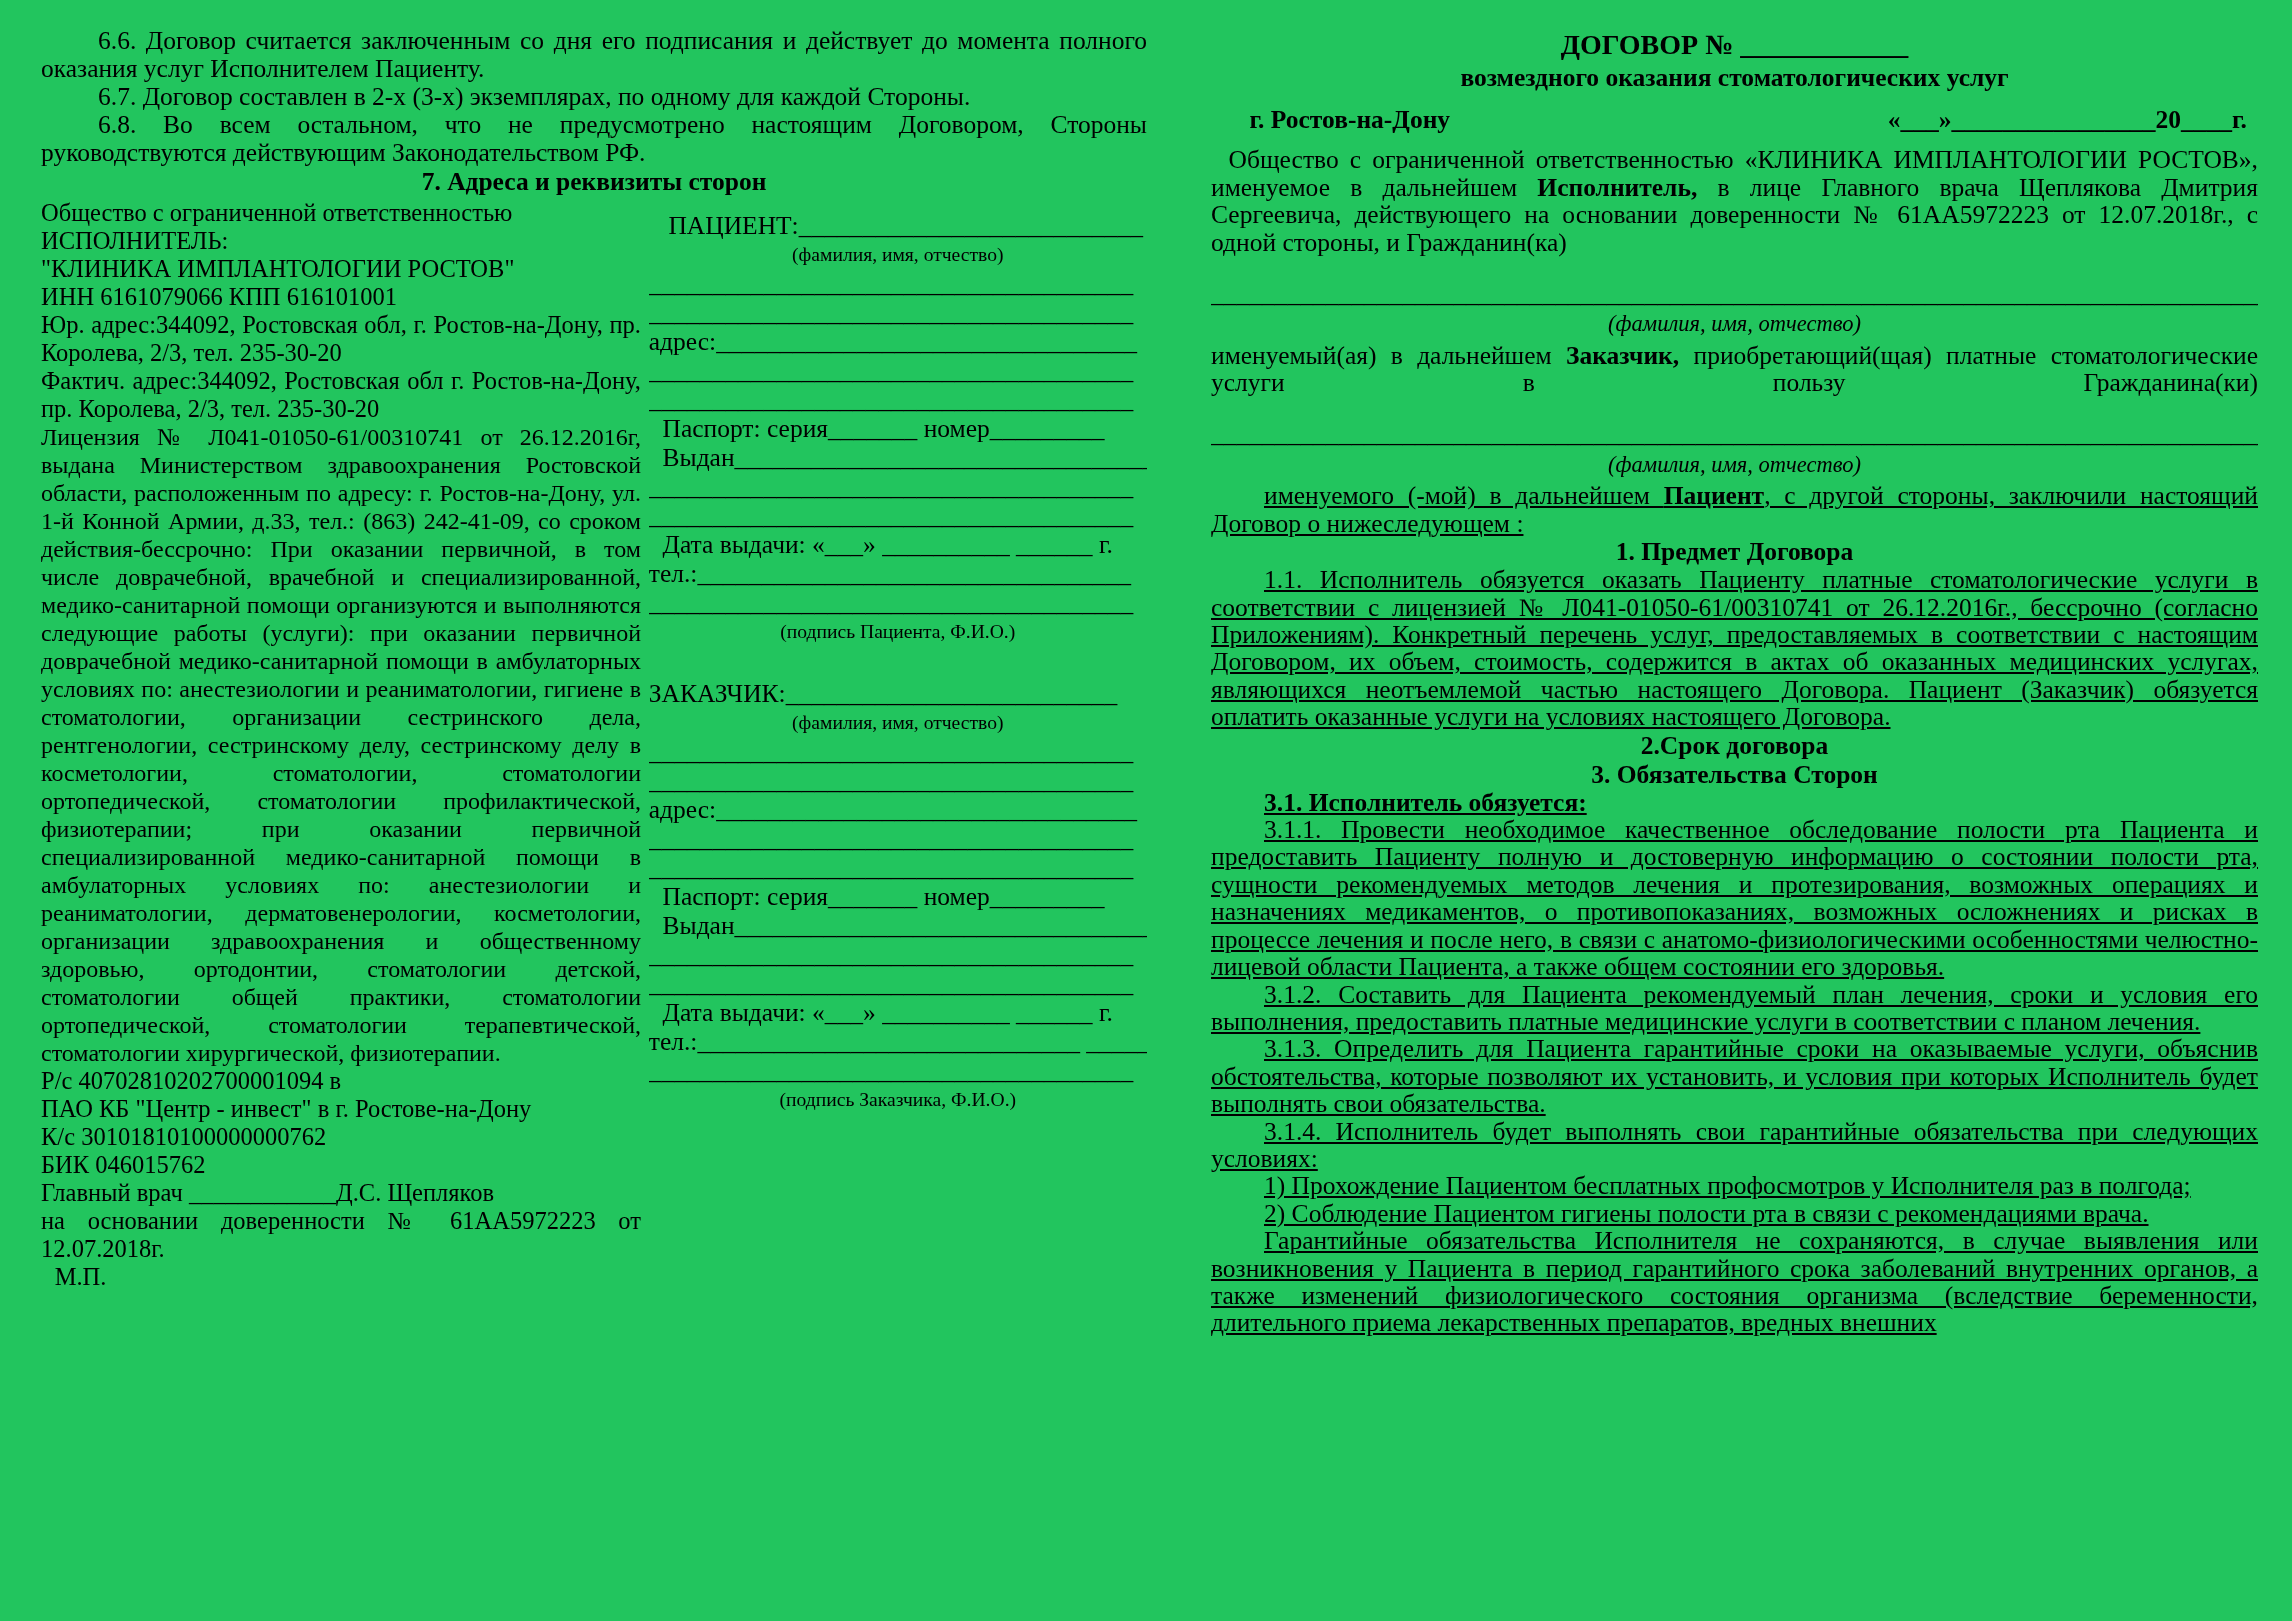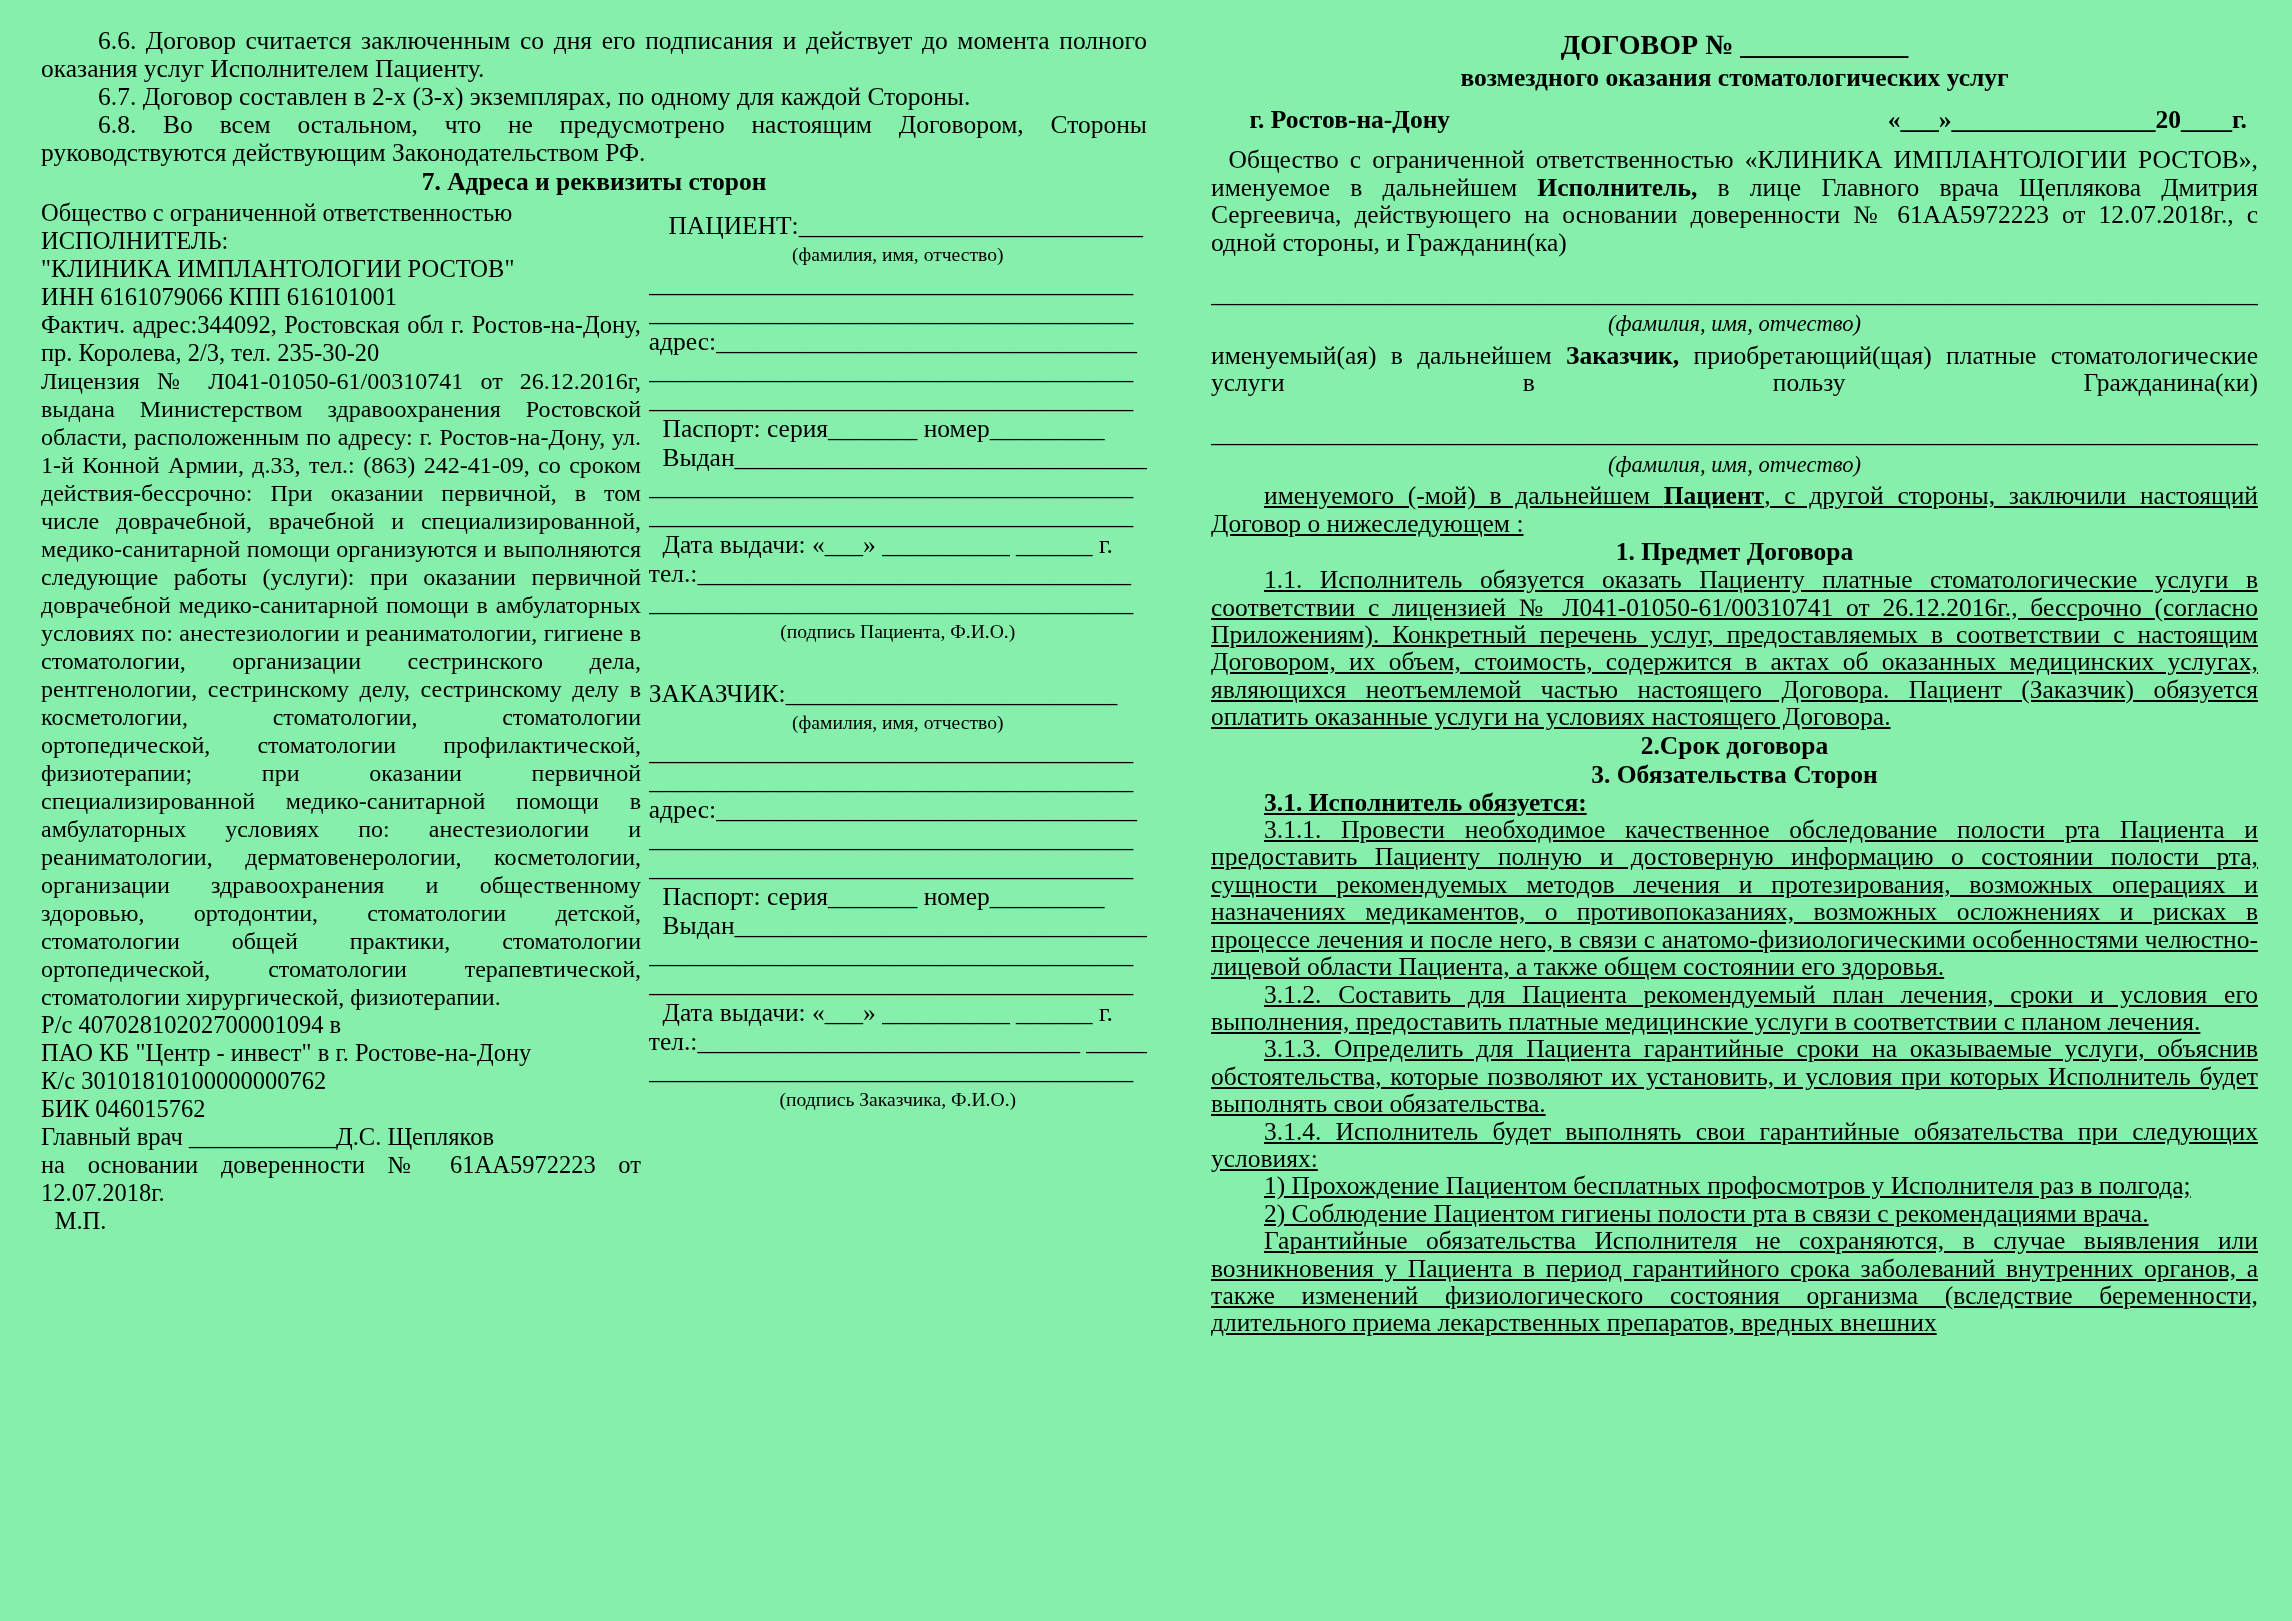--- a/index.html
+++ b/index.html
@@ -1,19 +1,19 @@
 <!DOCTYPE html>
 <html><head>
 <meta charset="utf-8">
 <style>
   html,body { margin:0; padding:0; background:#ffffff; }
   .sheet {
     position:relative;
     width:2293px; height:1621px;
-    background:#86efac;
+    background:#22c55e;
     color:#000;
     font-family:"Liberation Serif","DejaVu Serif",serif;
     overflow:hidden;
   }
   .page { position:absolute; top:27.4px; }
   .page-left  { left:41px;   width:1106px; }
   .page-right { left:1211px; width:1047px; }
 
   
   .lp-para { font-size:25.5px; line-height:28px; text-align:justify; margin:0; }
@@ -59,20 +59,21 @@
     <p class="lp-para ind6">6.8. Во всем остальном, что не предусмотрено настоящим Договором, Стороны руководствуются действующим Законодательством РФ.</p>
     <h3 class="sec7">7. Адреса и реквизиты сторон</h3>
 
     <div class="cols">
 
       <div class="col-exec">
         <p class="exec-p no-just">Общество с ограниченной ответственностью</p>
         <p class="exec-p no-just">ИСПОЛНИТЕЛЬ:</p>
         <p class="exec-p no-just">"КЛИНИКА ИМПЛАНТОЛОГИИ РОСТОВ"</p>
         <p class="exec-p no-just">ИНН 6161079066  КПП 616101001</p>
+        <p class="exec-p">Юр. адрес:344092, Ростовская обл, г. Ростов-на-Дону, пр. Королева, 2/3, тел. 235-30-20</p>
         <p class="exec-p">Фактич. адрес:344092, Ростовская обл г. Ростов-на-Дону, пр. Королева, 2/3, тел. 235-30-20</p>
         <p class="exec-p license">Лицензия № Л041-01050-61/00310741 от 26.12.2016г, выдана Министерством здравоохранения Ростовской области, расположенным по адресу: г. Ростов-на-Дону, ул. 1-й Конной Армии, д.33, тел.: (863) 242-41-09, со сроком действия-бессрочно: При оказании первичной, в том числе доврачебной, врачебной и специализированной, медико-санитарной помощи организуются и выполняются следующие работы (услуги): при оказании первичной доврачебной медико-санитарной помощи в амбулаторных условиях по: анестезиологии и реаниматологии, гигиене в стоматологии, организации сестринского дела, рентгенологии, сестринскому делу, сестринскому делу в косметологии, стоматологии, стоматологии ортопедической, стоматологии профилактической, физиотерапии; при оказании первичной специализированной медико-санитарной помощи в амбулаторных условиях по: анестезиологии и реаниматологии, дерматовенерологии, косметологии, организации здравоохранения и общественному здоровью, ортодонтии, стоматологии детской, стоматологии общей практики, стоматологии ортопедической, стоматологии терапевтической, стоматологии хирургической, физиотерапии.</p>
         <p class="exec-p no-just">Р/с 40702810202700001094 в</p>
         <p class="exec-p no-just">ПАО КБ "Центр - инвест" в г. Ростове-на-Дону</p>
         <p class="exec-p no-just">К/с 30101810100000000762</p>
         <p class="exec-p no-just">БИК 046015762</p>
         <p class="exec-p no-just">Главный врач  ____________Д.С. Щепляков</p>
         <p class="exec-p">на основании доверенности № 61АА5972223 от 12.07.2018г.</p>
         <p class="exec-p no-just s-ind">М.П.</p>
       </div>

